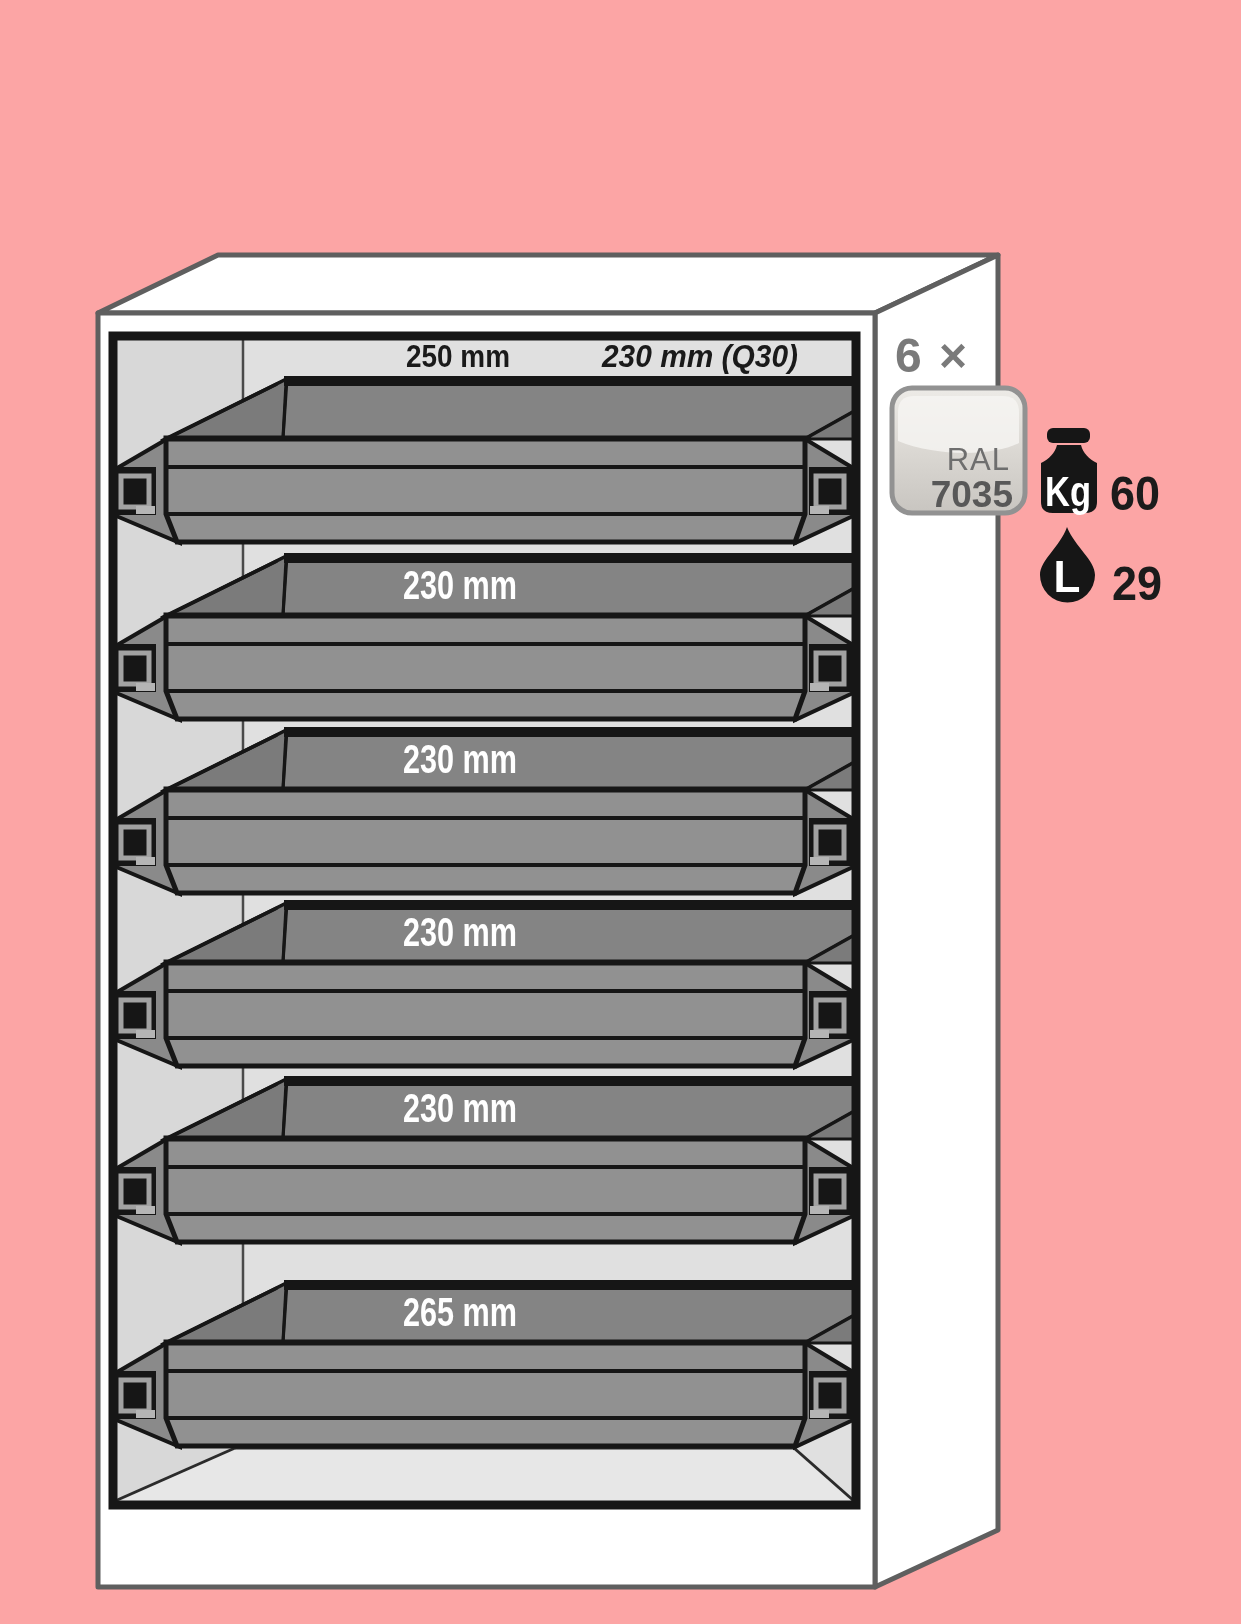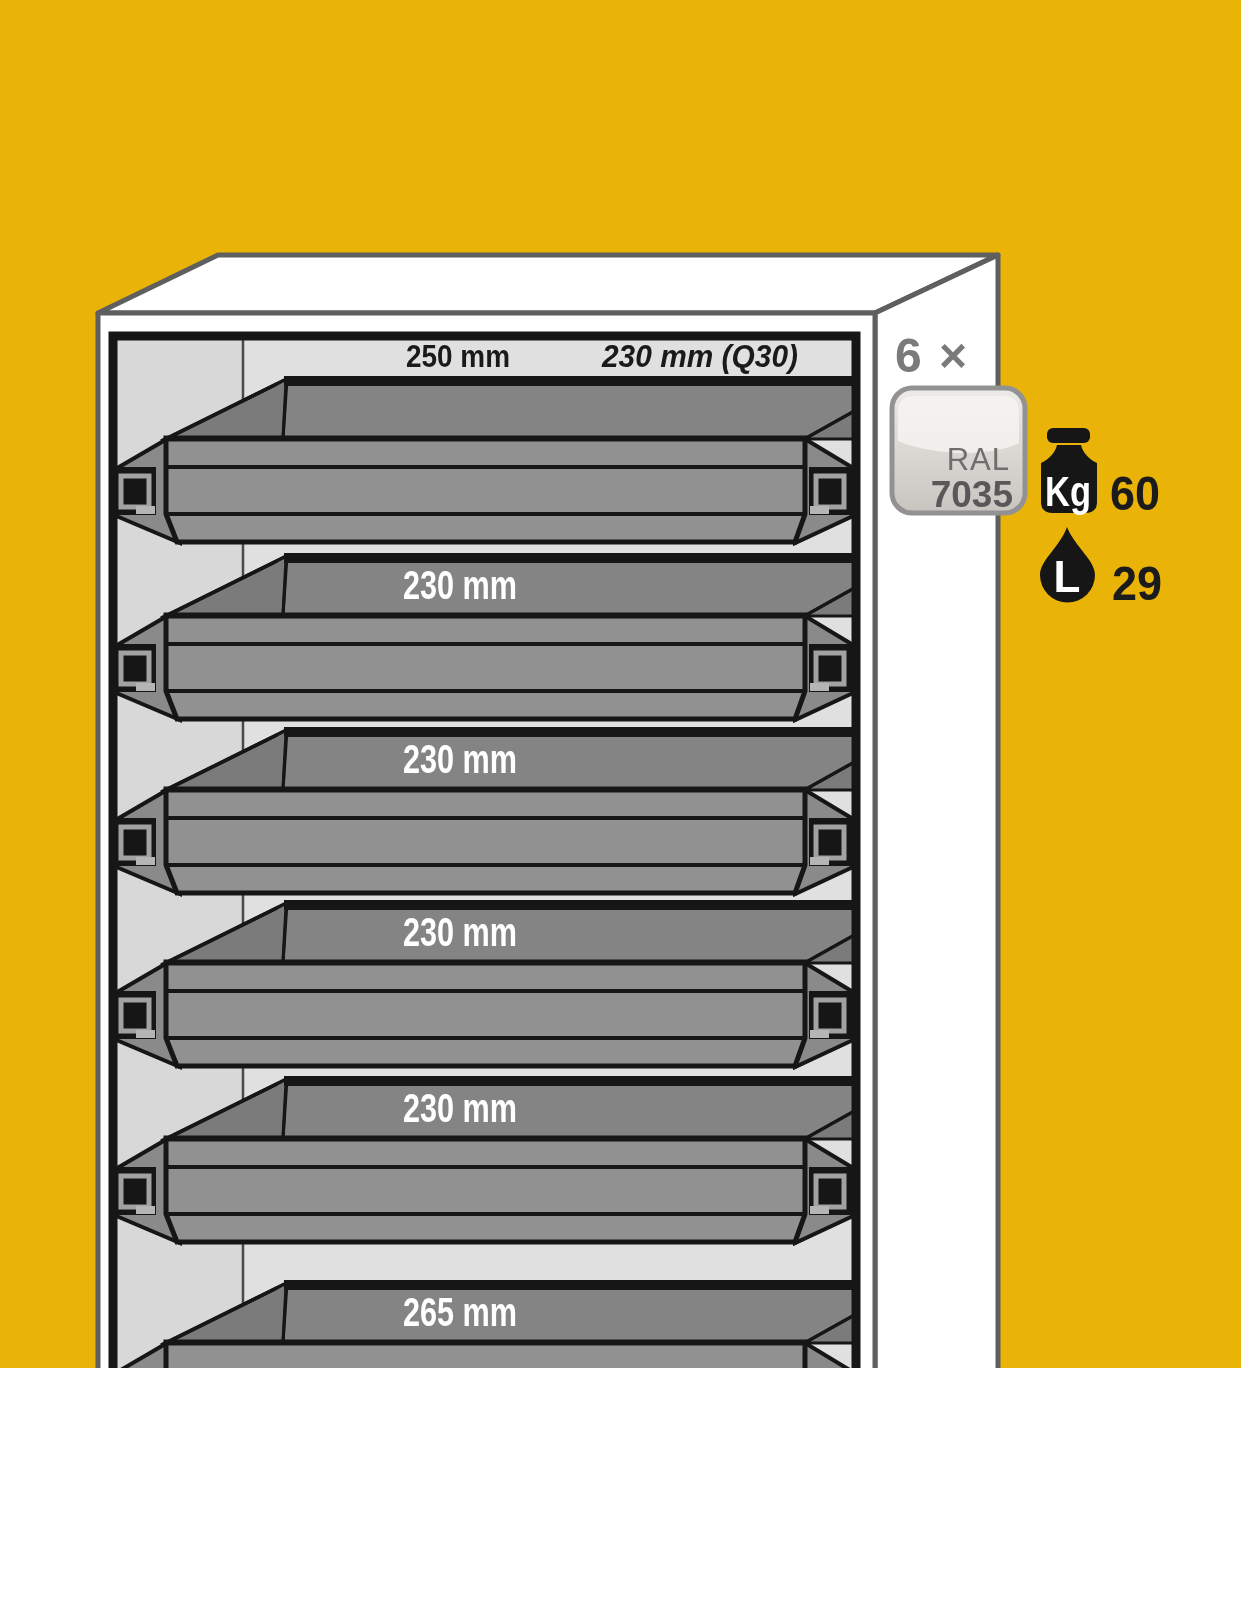--- a/index.html
+++ b/index.html
@@ -1,16 +1,16 @@
 <!DOCTYPE html>
 <html><head>
 <meta charset="utf-8">
 <style>
   html,body{margin:0;padding:0;background:#ffffff;}
-  .page{width:1241px;height:1368px;position:relative;background:#eab308;
+  .page{width:1241px;height:1624px;position:relative;background:#fca5a5;
         font-family:"Liberation Sans", sans-serif;}
   svg{display:block}
   text{font-family:"Liberation Sans", sans-serif;}
   .hdr-label{font-size:31px;font-weight:bold;fill:#1a1a1a;}
   .hdr-label-italic{font-size:31px;font-weight:bold;font-style:italic;fill:#1a1a1a;}
   .tray-label{font-size:40px;font-weight:bold;fill:#ffffff;}
   .qty-label{font-size:48px;font-weight:bold;fill:#7a7a7a;letter-spacing:2px;}
   .ral-line1{font-size:31px;fill:#6e6e6e;letter-spacing:1px;}
   .ral-line2{font-size:37px;font-weight:bold;fill:#585858;}
   .metric-value{font-size:48px;font-weight:bold;fill:#1b1b1b;}

